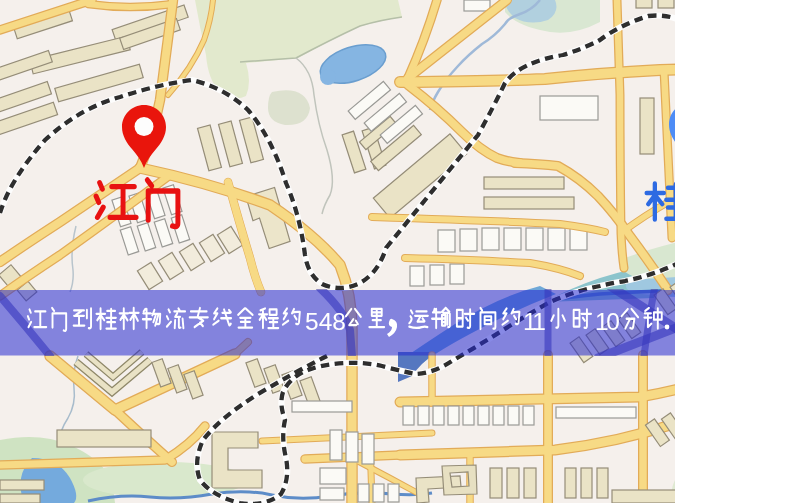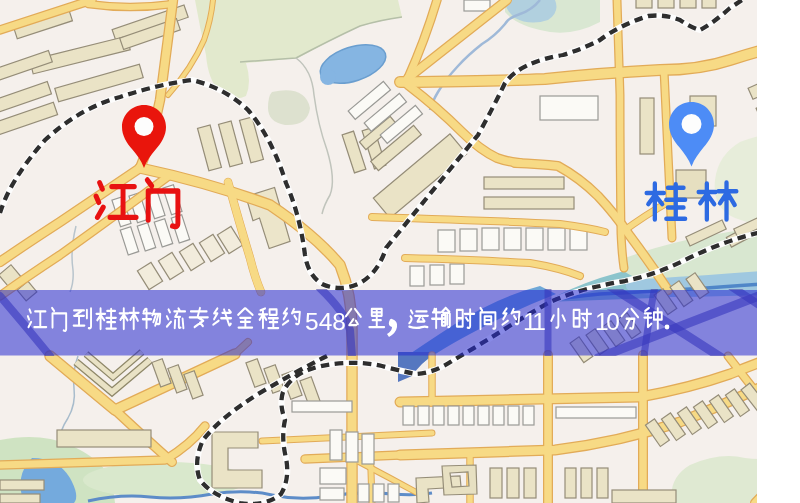--- a/index.html
+++ b/index.html
@@ -1,16 +1,16 @@
 <!DOCTYPE html>
 <html><head>
 <meta charset="utf-8">
 <style>
 html,body{margin:0;padding:0;background:#fff;font-family:"Liberation Sans",sans-serif;}
-#wrap{position:relative;width:757px;height:503px;overflow:hidden;}
+#wrap{position:relative;width:675px;height:503px;overflow:hidden;}
 #wrap svg{filter:blur(0.5px);}
 </style>
 </head>
 <body>
 <div id="wrap">
 <svg width="800" height="503" viewBox="0 0 800 503">
 <defs>
 <g id="gJiang">
           <path d="M17 12 L23 25 M9 40 L15 53 M12 84 L25 63 M44 20 L94 20 M69 20 L69 84 M40 84 L98 84"></path>
         </g>

